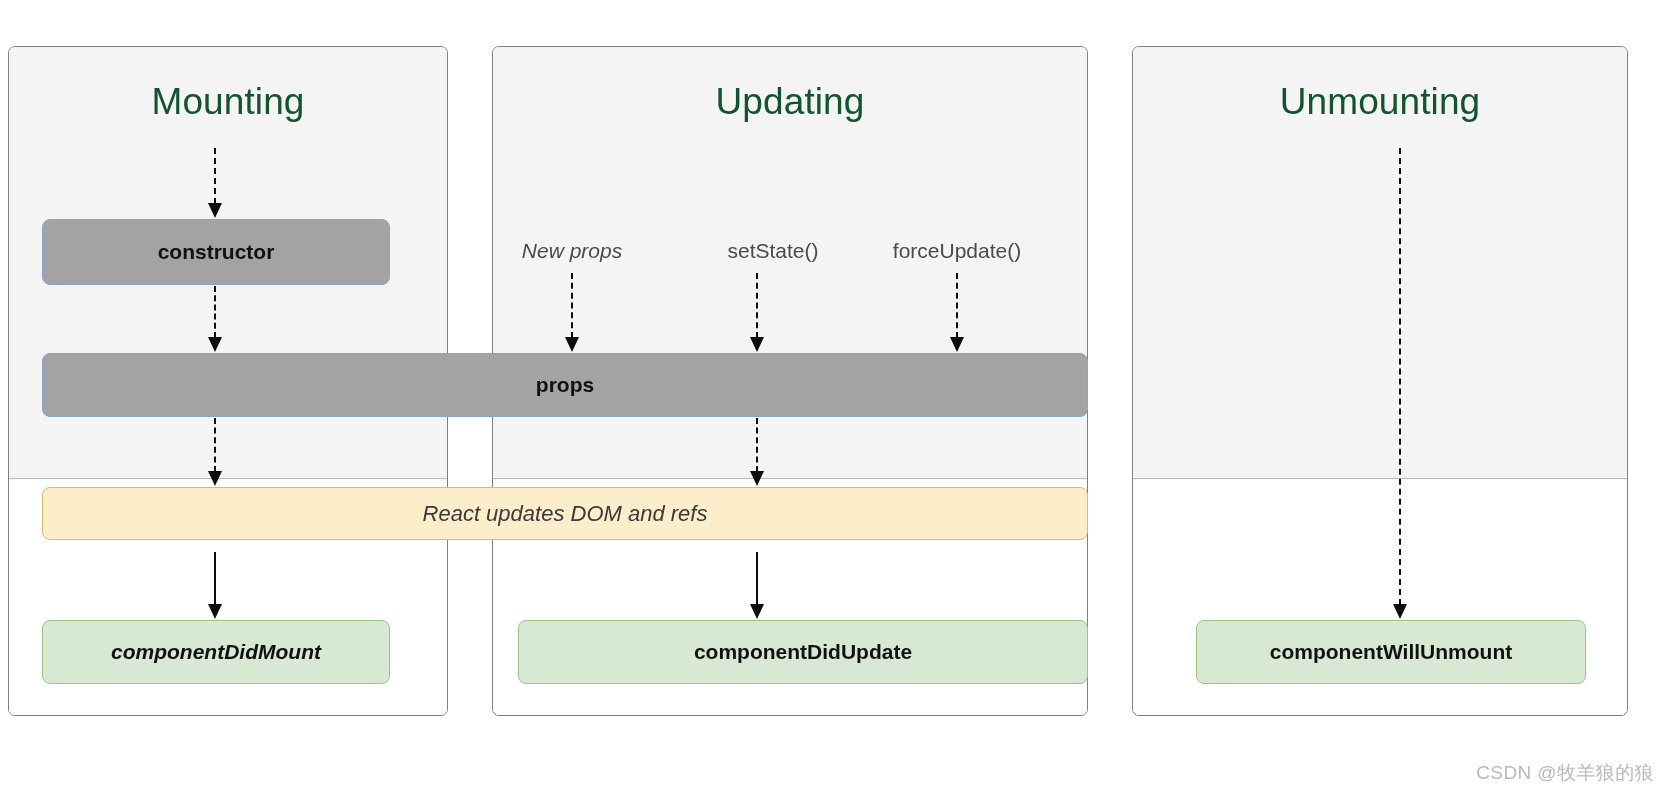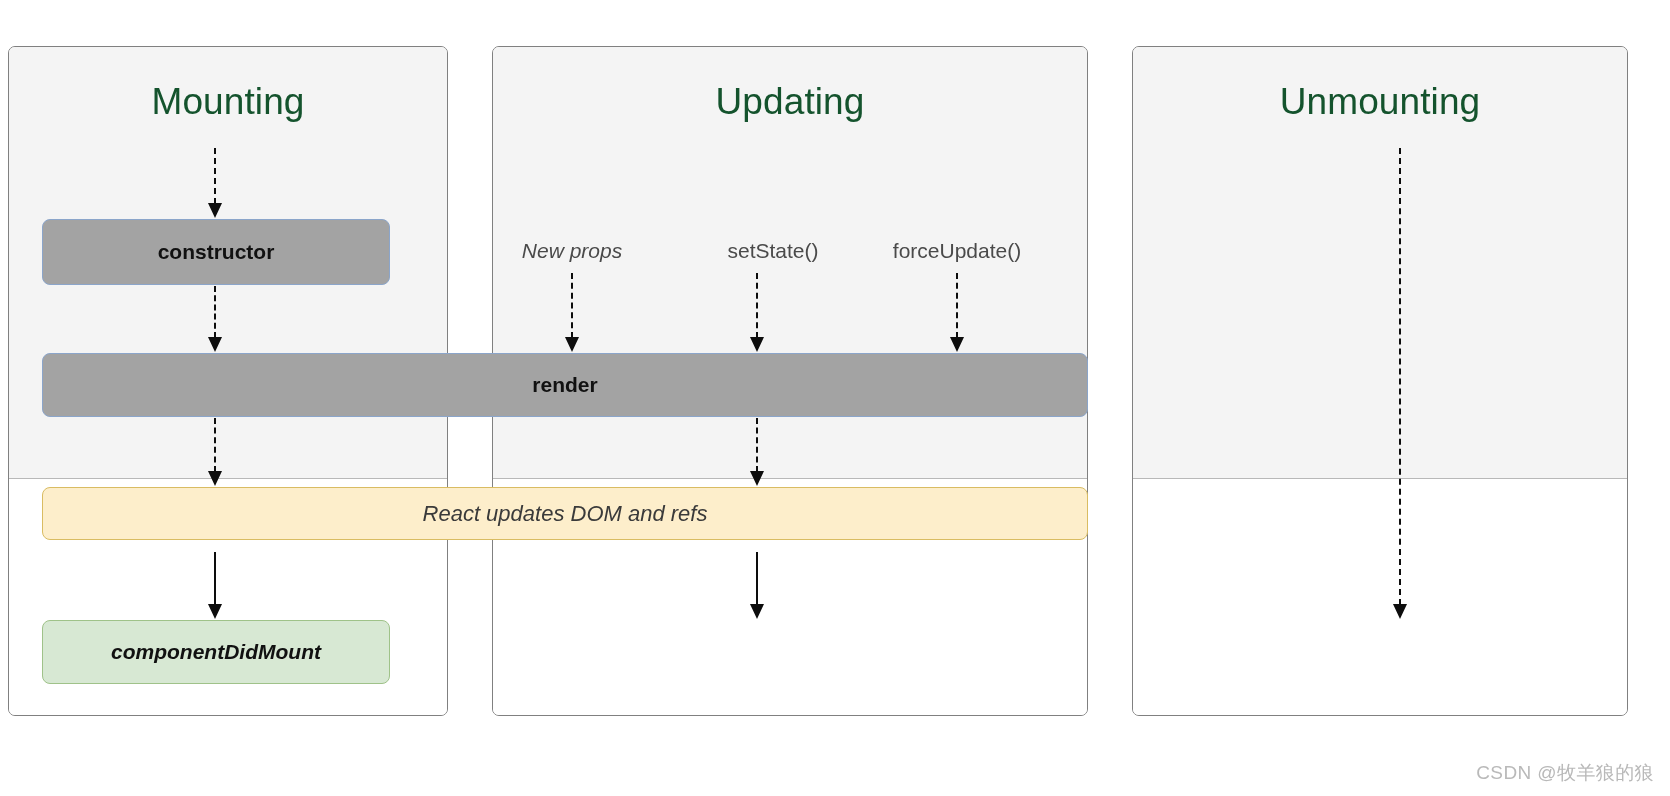--- a/index.html
+++ b/index.html
@@ -241,23 +241,25 @@
       <div class="head"></div>
   </div>
 
   <div class="arrow dashed" id="arrow-unmount">
     <div class="shaft" style="height:457px;"></div>
       <div class="head"></div>
   </div>
 
   <div class="lc-box blue" id="box-constructor">constructor</div>
 
-  <div class="lc-box blue" id="box-render">render</div>
+  <div class="lc-box blue" id="box-render">props</div>
 
   <div class="lc-box yellow" id="box-react-updates">React updates DOM and refs</div>
 
   <div class="lc-box green" id="box-did-mount">componentDidMount</div>
 
-
+  <div class="lc-box green" id="box-did-update">componentDidUpdate</div>
+
+  <div class="lc-box green" id="box-will-unmount">componentWillUnmount</div>
 
   <div id="watermark">CSDN @牧羊狼的狼</div>
 
 </div>
 
 </body></html>

